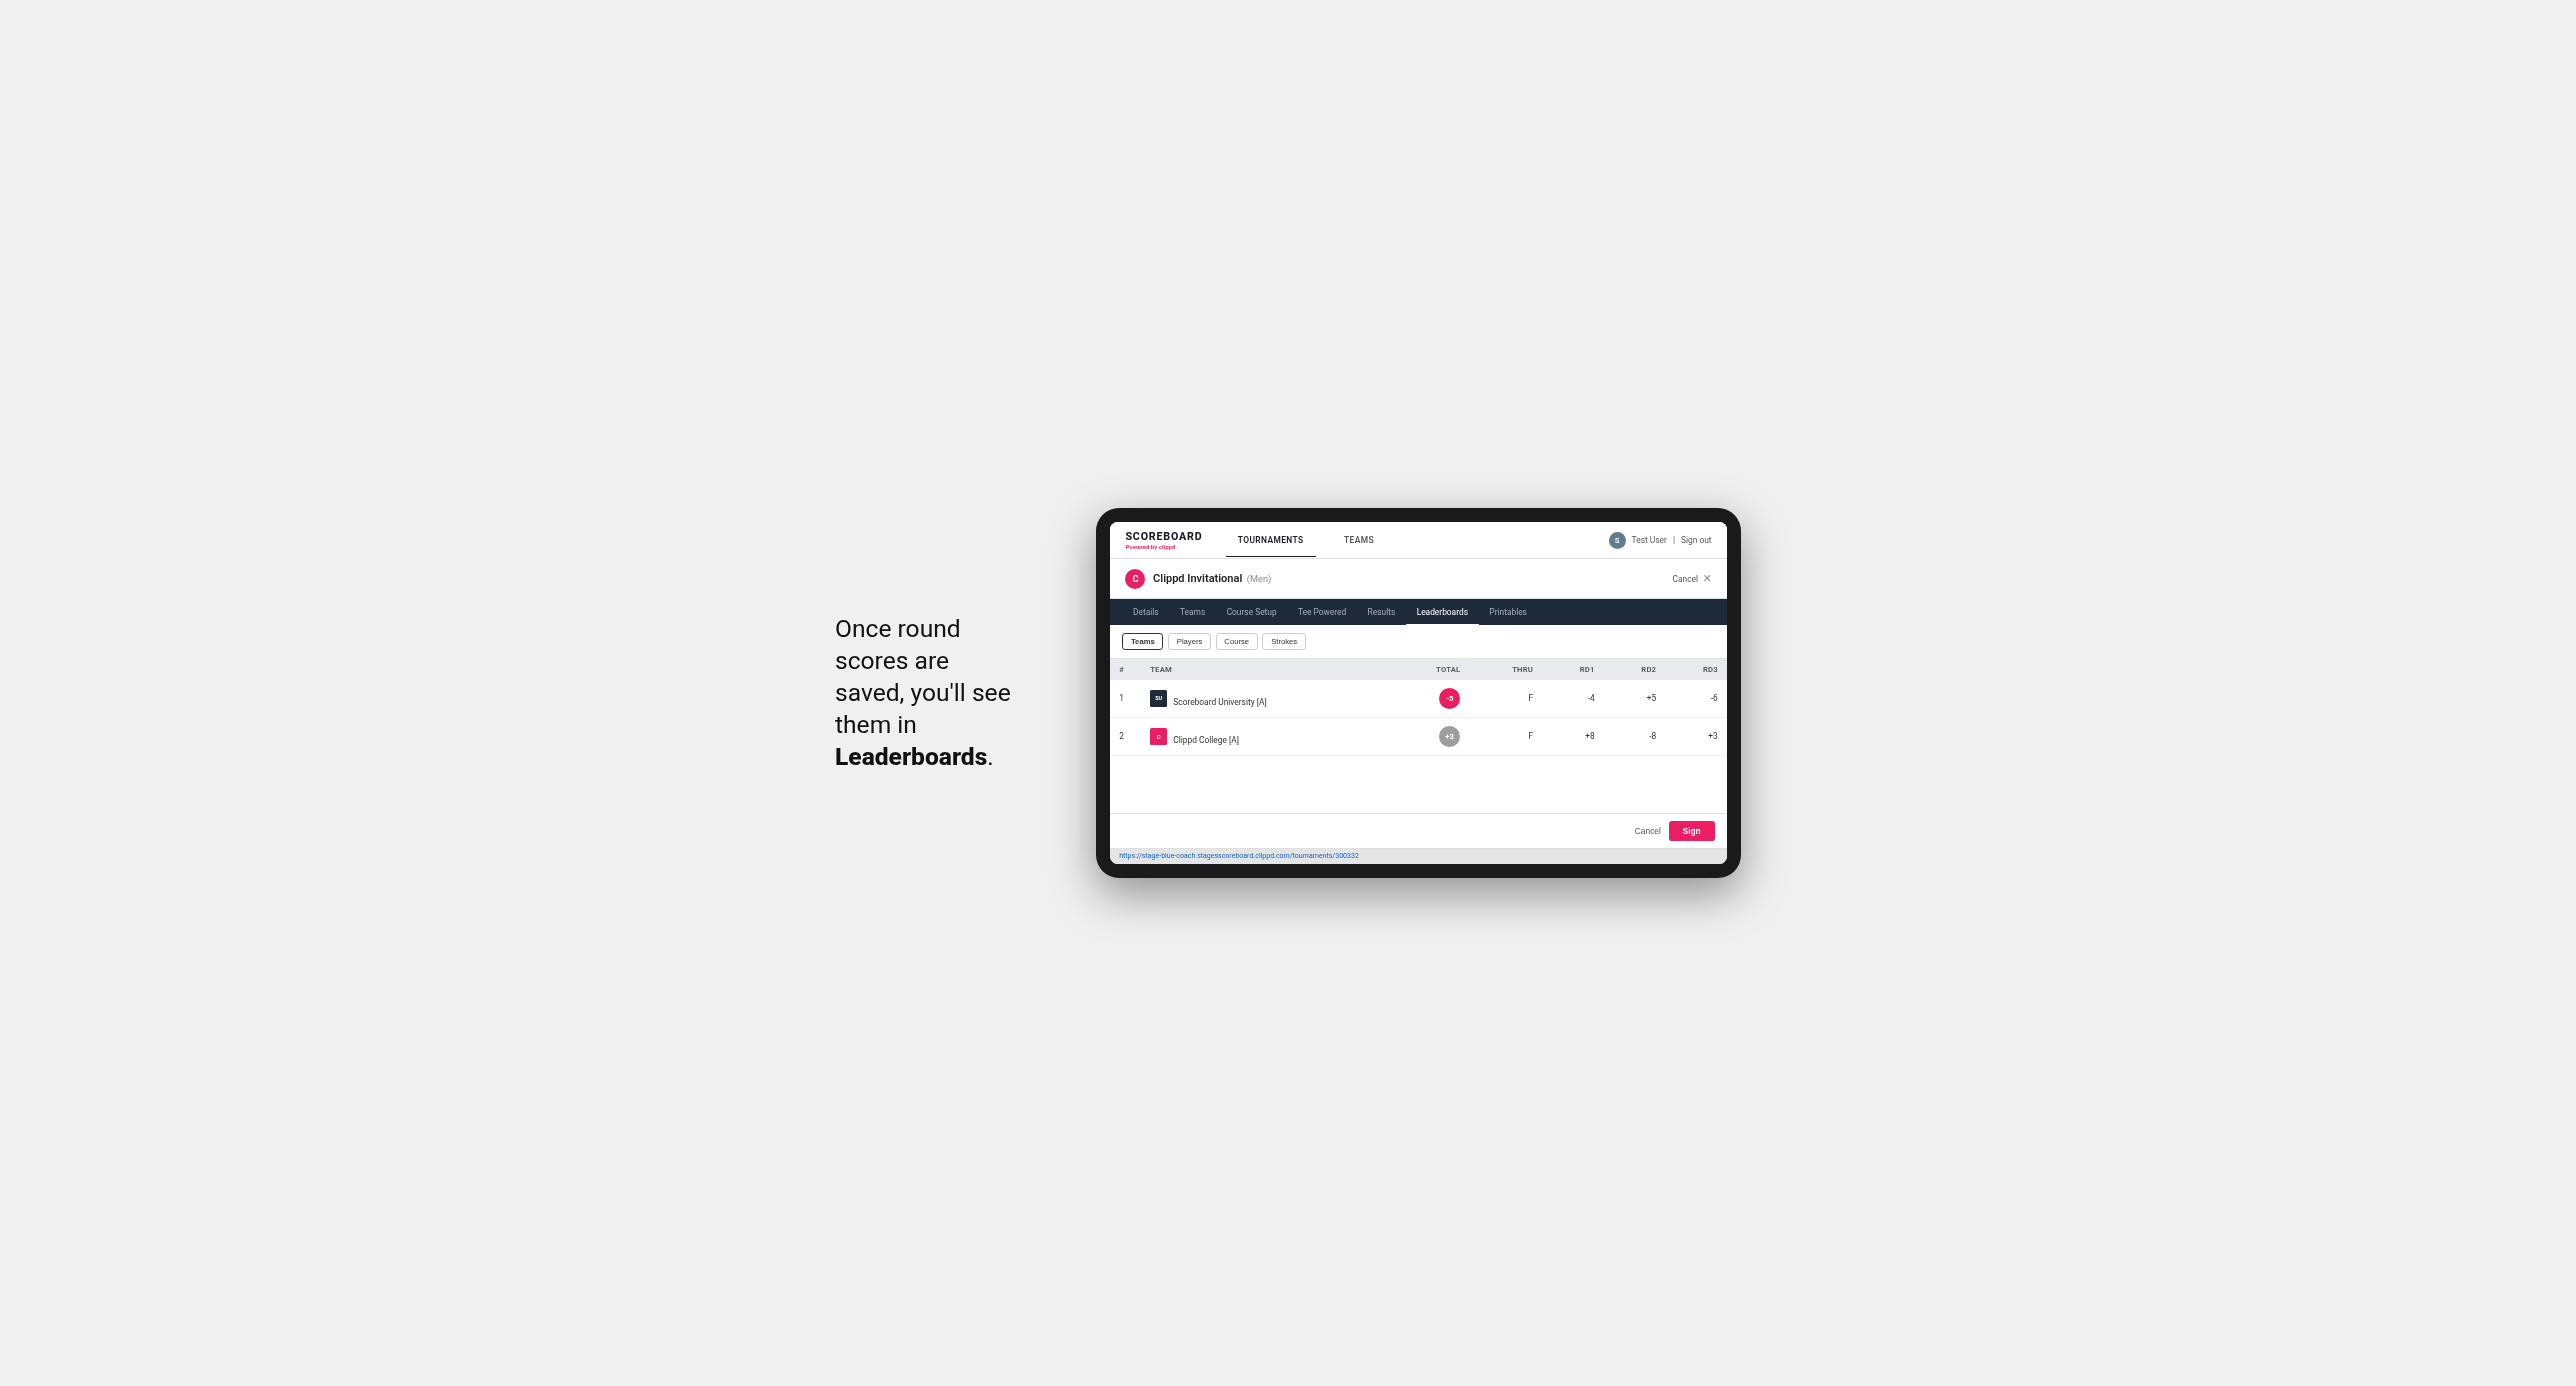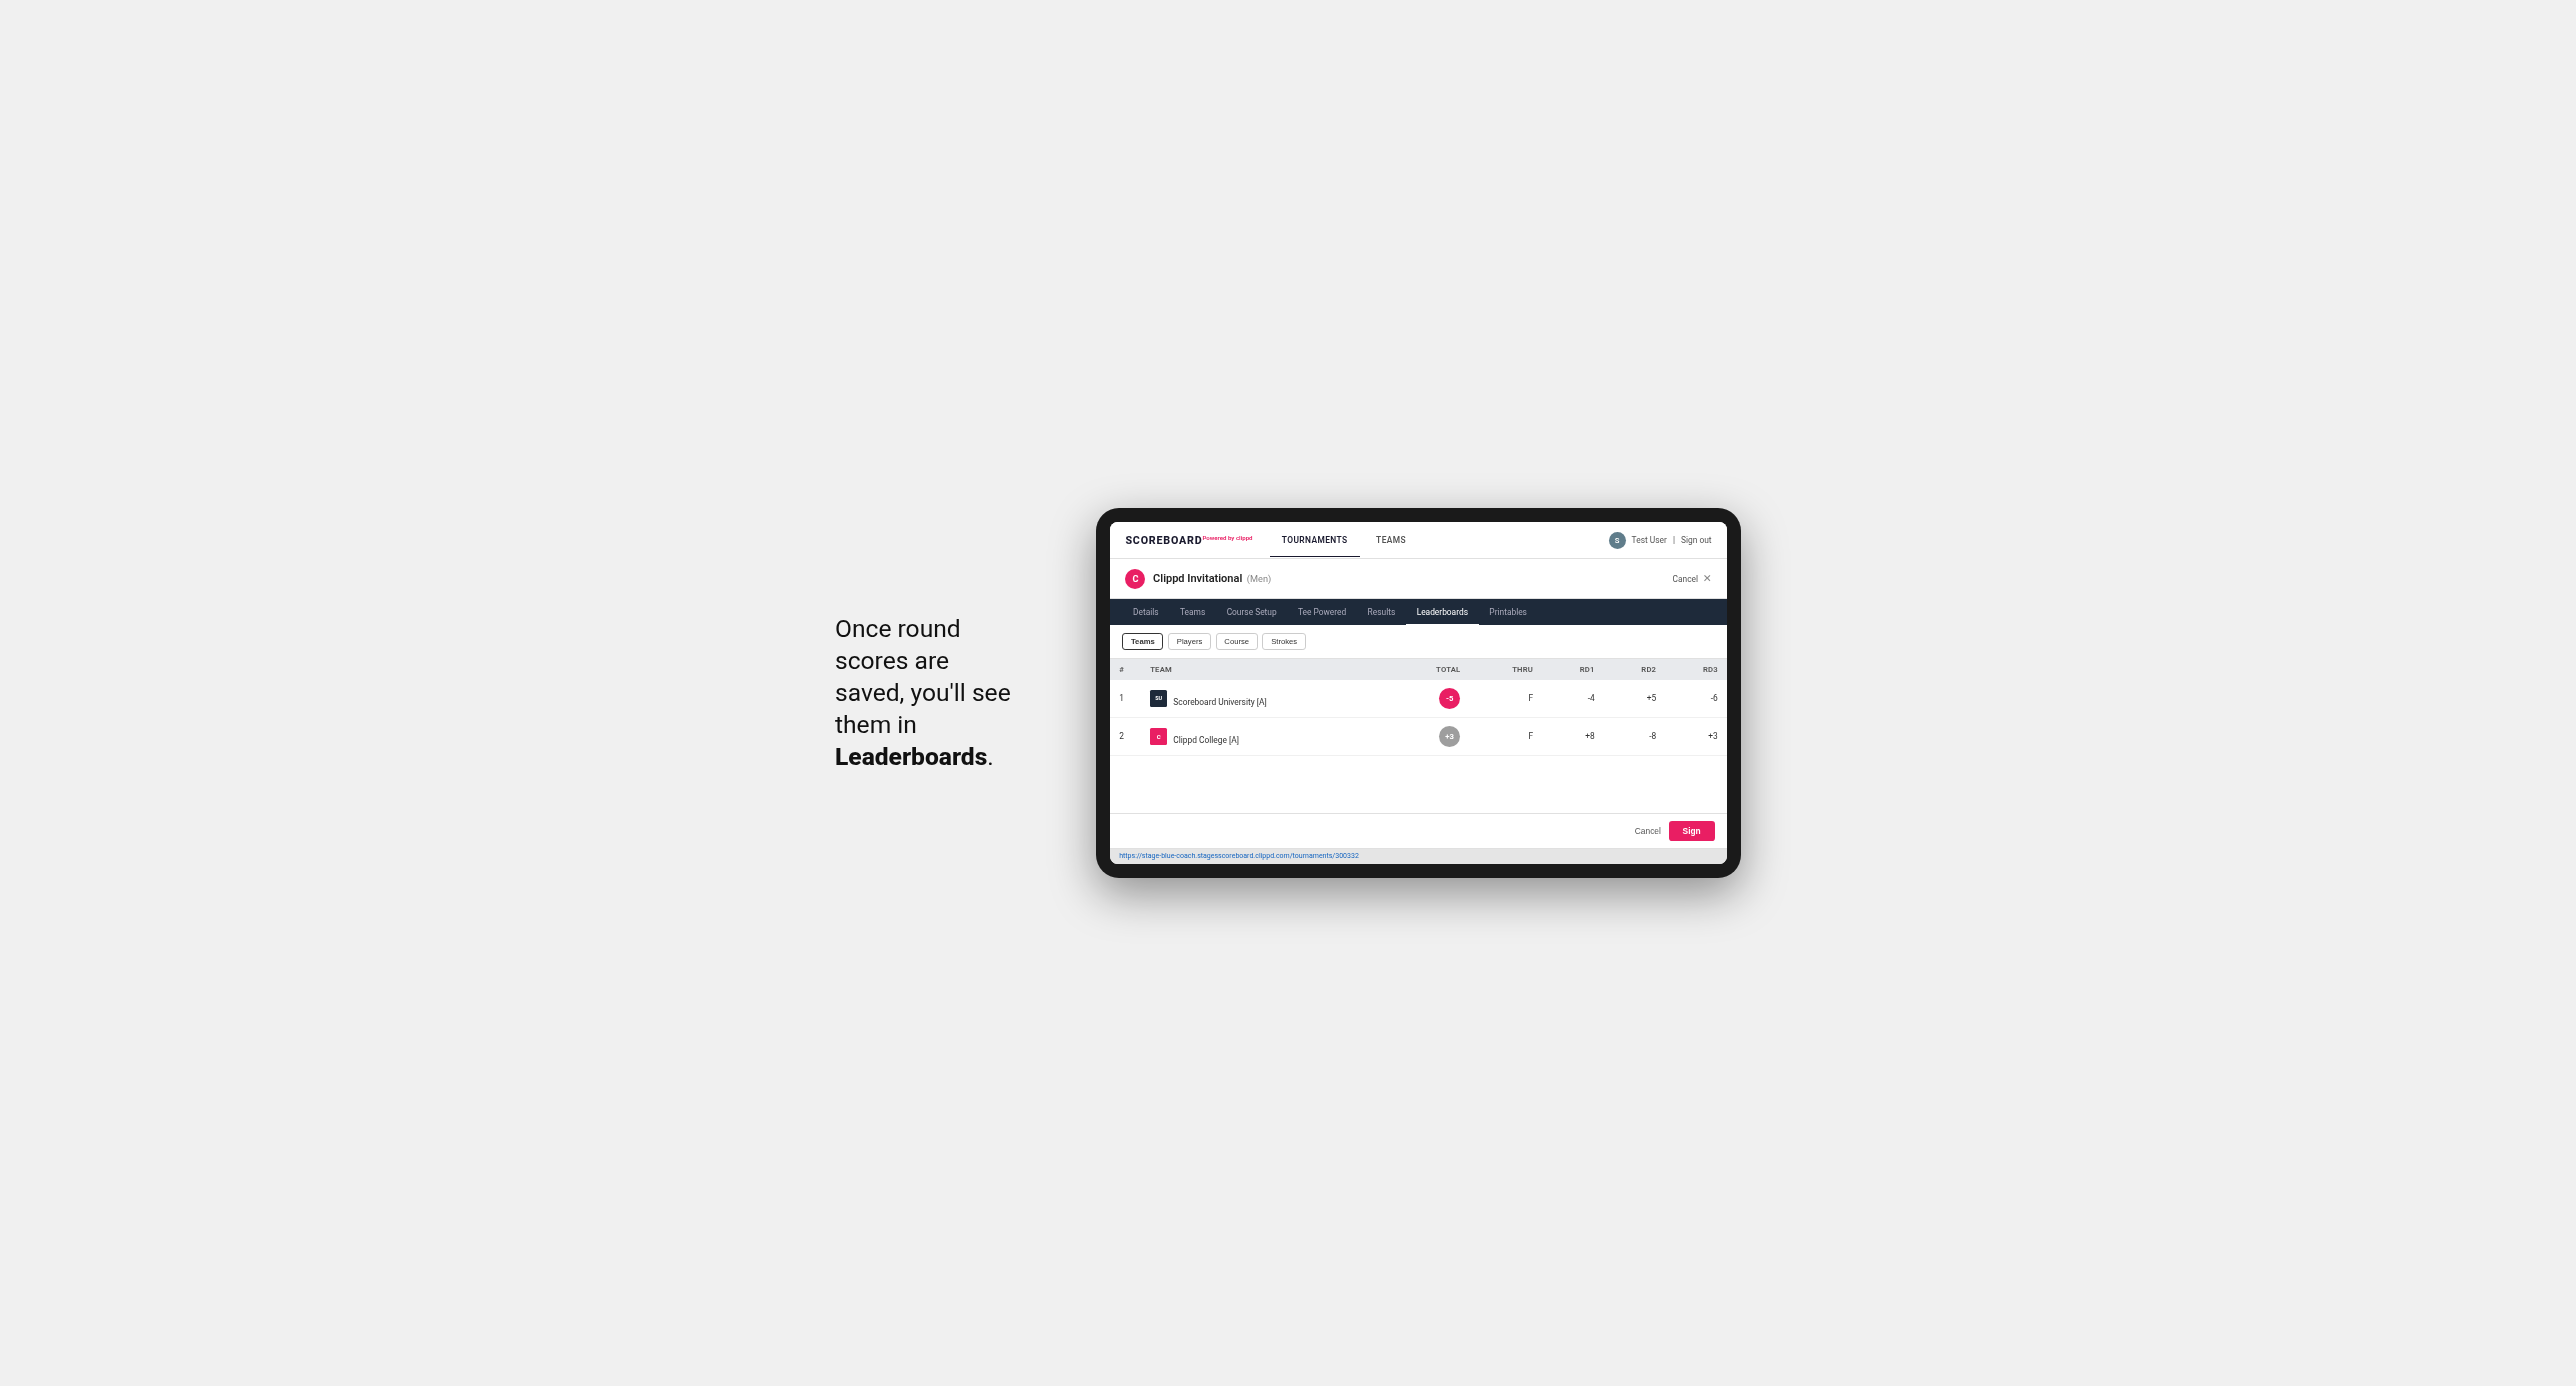--- a/index.html
+++ b/index.html
@@ -47,39 +47,40 @@
     .top-nav {
       background: #fff;
       border-bottom: 0.8px solid #e0e0e0;
       display: flex;
       align-items: center;
       padding: 0 15.4px;
       height: 37px;
     }
     .brand {
       display: flex;
-      margin-right: 17px;
+      flex-direction: column;
+      margin-right: 23px;
     }
     .brand-title {
       font-size: 10.7px;
       font-weight: 800;
       letter-spacing: 0.8px;
       color: #1a1a2e;
     }
     .brand-sub {
       font-size: 6.1px;
       color: #888;
     }
     .brand-sub span {
       color: #e91e63;
       font-weight: 600;
     }
     .nav-links {
       display: flex;
-      gap: 4px;
+      gap: 16px;
       flex: 1;
     }
     .nav-link {
       padding: 10.7px 12.3px;
       font-size: 8.4px;
       font-weight: 600;
       letter-spacing: 0.4px;
       color: #555;
       cursor: pointer;
       border-bottom: 1.5px solid transparent;

